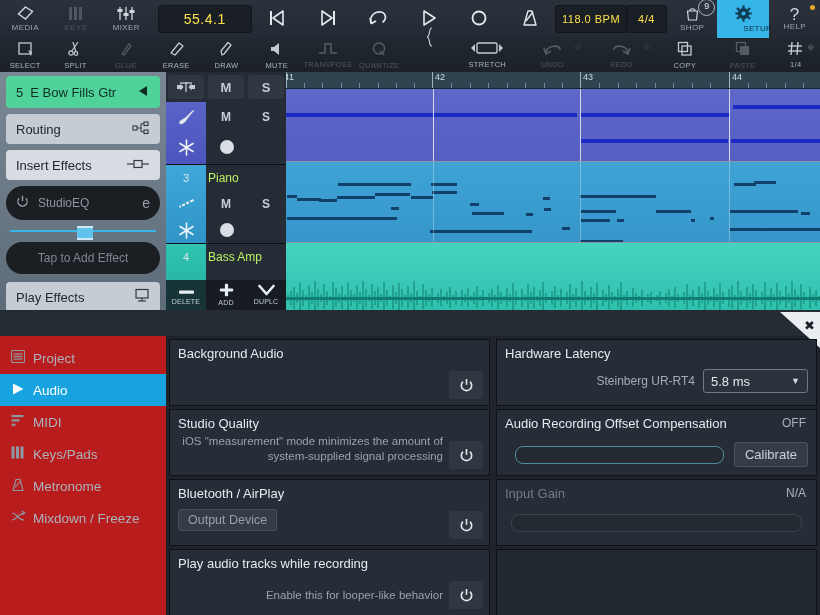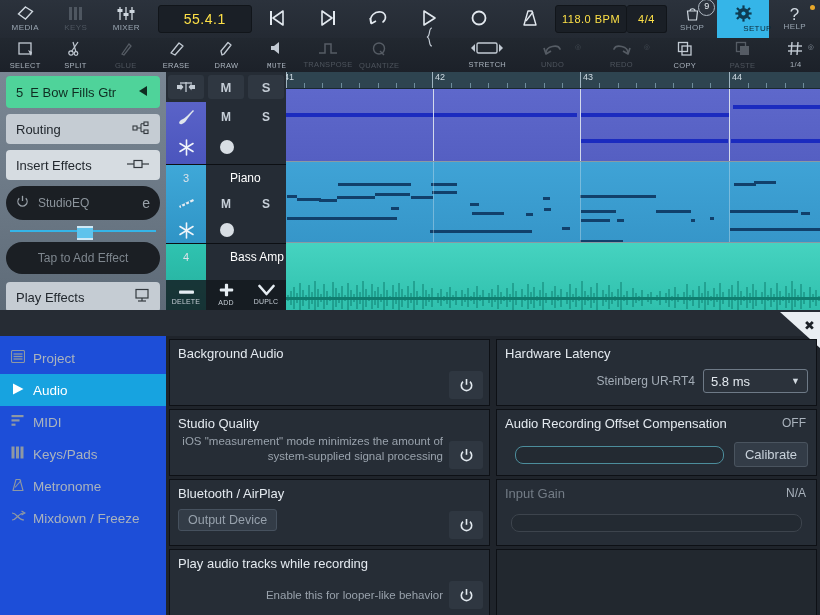--- a/index.html
+++ b/index.html
@@ -112,22 +112,22 @@
   .tb-right{flex:1;position:relative;}
   .tnum-cell{
     height:24px;display:flex;align-items:center;justify-content:center;
     font-size:11px;color:#dbe3ea;
   }
   .ticon{
     height:22px;display:flex;align-items:center;justify-content:center;
     font-size:13px;color:#e6edf3;
   }
   .tname{
-    height:24px;display:flex;align-items:center;padding-left:24px;
-    font-size:12px;color:#ffffff;
+    height:24px;display:flex;align-items:center;padding-left:2px;
+    font-size:12px;color:#bef264;
   }
   .ms-row{display:flex;height:22px;}
   .ms{flex:1;display:flex;align-items:center;justify-content:center;
     font-size:12px;font-weight:bold;color:#c7cfd8;cursor:pointer;}
   .rec-row{height:22px;display:flex;align-items:center;padding-left:14px;}
   .rec-dot{width:14px;height:14px;border-radius:50%;background:#d8dee4;cursor:pointer;}
 
   .tcolor-1{background:linear-gradient(#5a63c8,#4b55bd);}
   .tcolor-2{background:linear-gradient(#3fa8d8,#2f94c6);}
   .tcolor-3{background:linear-gradient(#2fc3b0,#24ad9c);}
@@ -175,21 +175,21 @@
   }
   .close-corner .tri{
     position:absolute;right:0;top:0;width:0;height:0;
     border-top:36px solid #e9eef2;border-left:40px solid transparent;
   }
   .close-corner .x{
     position:absolute;right:5px;top:7px;font-size:13px;color:#1b2026;line-height:13px;
   }
 
   .set-nav{
-    position:absolute;left:0;top:26px;width:166px;height:279px;background:#1d4ed8;
+    position:absolute;left:0;top:26px;width:166px;height:279px;background:#b91c1c;
     padding-top:6px;box-sizing:border-box;
   }
   .nav-item{
     height:32px;display:flex;align-items:center;padding-left:11px;
     color:#aab3bd;font-size:13.5px;cursor:pointer;box-sizing:border-box;
   }
   .nav-item .ni{width:22px;display:inline-block;color:#8e98a3;font-size:13px;}
   .nav-item.sel{background:#17a3e0;color:#ffffff;}
   .nav-item.sel .ni{color:#ffffff;}
 
@@ -412,21 +412,21 @@
       <span class="lbl">ERASE</span>
     </div>
     <div class="tool" style="width:54px;">
       <span>
         <svg width="16" height="16" viewBox="0 0 16 16">
             <path d="M4 14 L3 10 L10 1.5 L13 4 L6 13 Z" fill="none" stroke="#c2cad3" stroke-width="1.3" stroke-linejoin="round"></path>
           </svg>
       </span>
       <span class="lbl">DRAW</span>
     </div>
-    <div class="tool" style="width:54px;font-family:Liberation Mono, monospace;">
+    <div class="tool" style="width:54px;">
       <span>
         <svg width="16" height="16" viewBox="0 0 16 16">
             <path d="M10 2 L5 6 L2 6 L2 10 L5 10 L10 14 Z" fill="#c2cad3"></path>
           </svg>
       </span>
       <span class="lbl">MUTE</span>
     </div>
     <div class="tool dim" style="width:56px;">
       <span>
         <svg width="20" height="15" viewBox="0 0 20 15">

